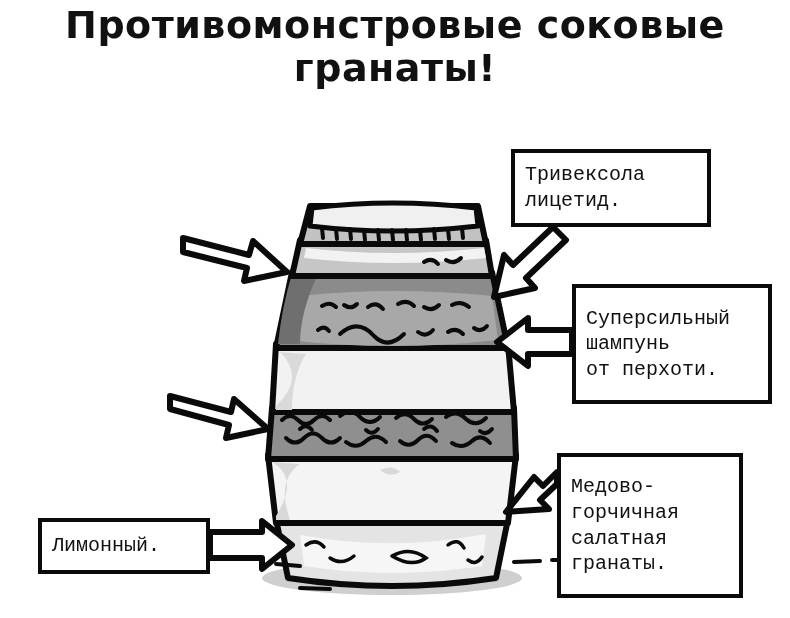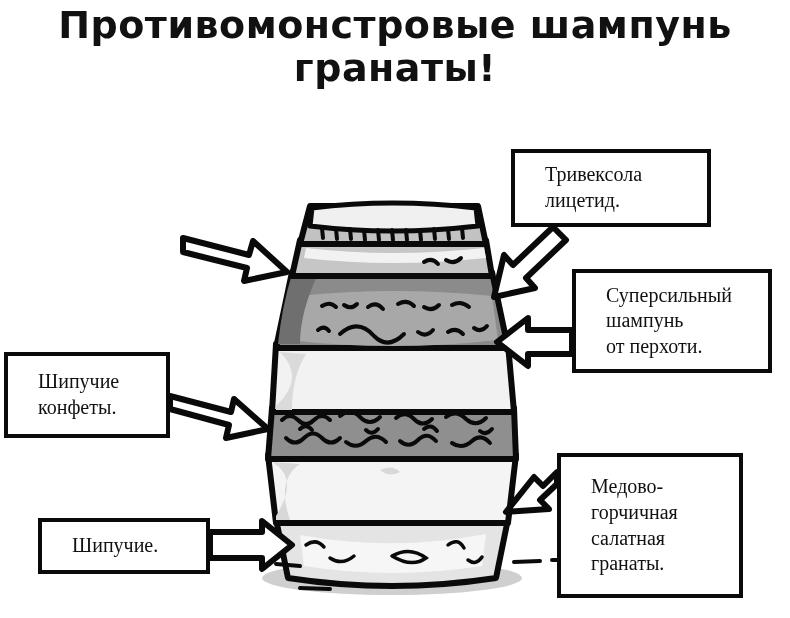--- a/index.html
+++ b/index.html
@@ -32,52 +32,52 @@
     white-space: pre-line;
   }
 
   
   .callout {
     position: absolute;
     box-sizing: border-box;
     background: #ffffff;
     border: 4px solid #0a0a0a;
     color: #111111;
-    font-family: Liberation Serif, serif;
+    font-family: Liberation Mono, monospace;
     font-size: 20px;
     line-height: 1.28;
     display: flex;
     flex-direction: column;
     justify-content: center;
-    padding: 6px 30px;
+    padding: 6px 10px;
     white-space: pre-line;
     z-index: 6;
   }
   .callout.left   { align-items: flex-start; text-align: left; }
 
   #cal-lemon     { left: 24px;  top: 190px; width: 160px; height: 86px; }
   #cal-fizzy     { left: 4px;   top: 352px; width: 166px; height: 86px; }
   #cal-mayo      { left: 38px;  top: 518px; width: 172px; height: 56px; }
   #cal-trivex    { left: 511px; top: 149px; width: 200px; height: 78px; }
-  #cal-shampoo   { left: 572px; top: 269px; width: 200px; height: 104px; }
+  #cal-shampoo   { left: 572px; top: 284px; width: 200px; height: 120px; }
   #cal-honey     { left: 557px; top: 453px; width: 186px; height: 145px; }
 
   
   #artwork {
     position: absolute;
     left: 0; top: 0;
     width: 790px; height: 618px;
   }
 </style>
 </head>
 <body>
 
 <div id="page">
 
-  <div class="title">Противомонстровые шампунь
+  <div class="title">Противомонстровые соковые
 гранаты!</div>
 
   <svg id="artwork" viewBox="0 0 790 618">
 
     <ellipse cx="392" cy="578" rx="130" ry="17" fill="#cfcfcf"></ellipse>
 
     <path d="M276 519 L508 519 L496 578 Q392 594 288 578 Z" fill="#e4e4e4" stroke="#0a0a0a" stroke-width="6" stroke-linejoin="round"></path>
 
     <path d="M300 535 Q392 552 486 534 L482 566 Q392 580 304 566 Z" fill="#f6f6f6" stroke="none"></path>
 
@@ -153,24 +153,22 @@
     <path fill="#ffffff" stroke="#0a0a0a" stroke-width="6" stroke-linejoin="round" d="M210 532 L262 532 L262 521 L292 545 L262 569 L262 558 L210 558 Z"></path>
 
     <path fill="#ffffff" stroke="#0a0a0a" stroke-width="6" stroke-linejoin="round" d="M553 227 L513 265 L504 255 L494 297 L535 288 L526 278 L566 240 Z"></path>
 
     <path fill="#ffffff" stroke="#0a0a0a" stroke-width="6" stroke-linejoin="round" d="M572 330 L528 330 L528 318 L497 342 L528 366 L528 354 L572 354 Z"></path>
 
     <path fill="#ffffff" stroke="#0a0a0a" stroke-width="6" stroke-linejoin="round" d="M557 472 L543 486 L534 477 L506 512 L549 509 L540 500 L557 484 Z"></path>
   </svg>
 
 
-  <div class="callout left" id="cal-fizzy">Шипучие
-конфеты.</div>
 
-  <div class="callout left" id="cal-mayo">Шипучие.</div>
+  <div class="callout left" id="cal-mayo">Лимонный.</div>
 
   <div class="callout left" id="cal-trivex">Тривексола
 лицетид.</div>
 
   <div class="callout left" id="cal-shampoo">Суперсильный
 шампунь
 от перхоти.</div>
 
   <div class="callout left" id="cal-honey">Медово-
 горчичная

